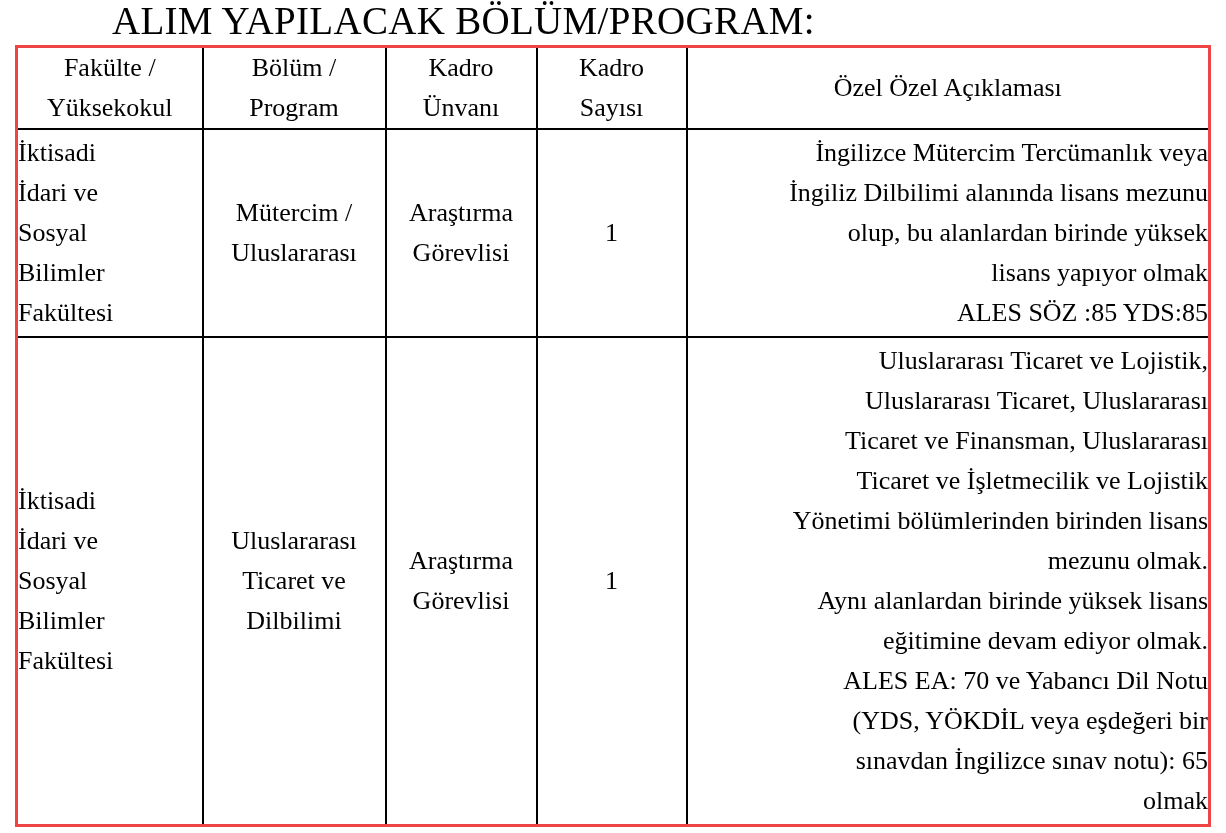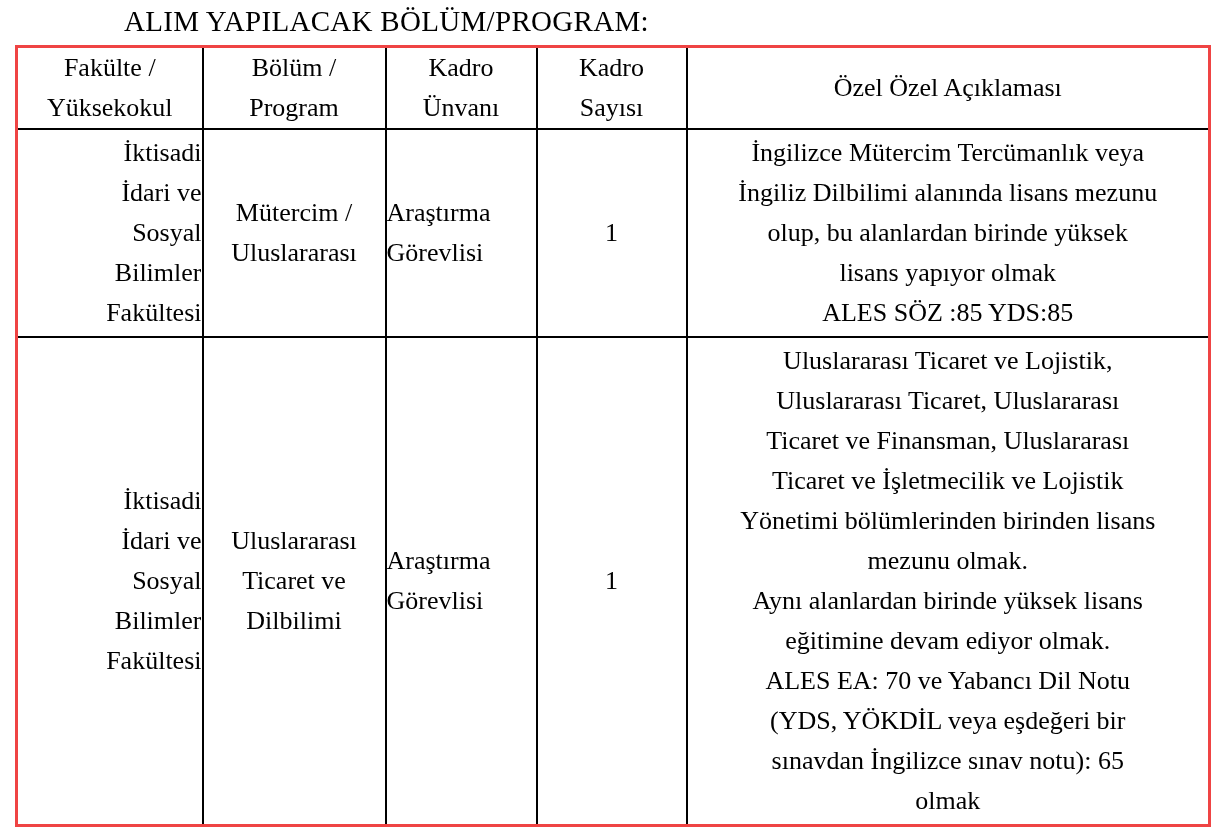--- a/index.html
+++ b/index.html
@@ -11,23 +11,23 @@
   }
   .page {
     position: relative;
     width: 1226px;
     height: 833px;
     background: #ffffff;
     overflow: hidden;
   }
   .doc-title {
     position: absolute;
-    left: 124px;
+    left: 112px;
     top: 1px;
-    font-size: 29px;
+    font-size: 39px;
     line-height: 40px;
     white-space: nowrap;
     letter-spacing: 0.3px;
   }
   table.positions-table {
     position: absolute;
     left: 15px;
     top: 45px;
     width: 1193px;
     border-collapse: collapse;
@@ -42,25 +42,25 @@
     font-weight: normal;
     vertical-align: middle;
     padding: 0;
     overflow: hidden;
   }
   .positions-table thead tr { height: 79px; }
   .positions-table tr.row-0 { height: 208px; }
   .positions-table tr.row-1 { height: 488px; }
   .positions-table th { text-align: center; }
   .multiline { white-space: pre-line; }
-  .col-fakulte { text-align: right; padding-left: 10px; border-radius: 19px; }
+  .col-fakulte { text-align: left; padding-left: 10px; border-radius: 19px; }
   .col-bolum   { text-align: center; }
-  .col-unvan   { text-align: left; padding-left: 8px; }
+  .col-unvan   { text-align: center; padding-left: 8px; }
   .col-sayi    { text-align: center; }
-  .col-sart    { text-align: center; padding-left: 12px; }
+  .col-sart    { text-align: right; padding-left: 12px; }
 </style>
 </head>
 <body>
 
 <div class="page">
 
   <div class="doc-title">ALIM YAPILACAK BÖLÜM/PROGRAM:</div>
 
   <table class="positions-table">
     <colgroup>

